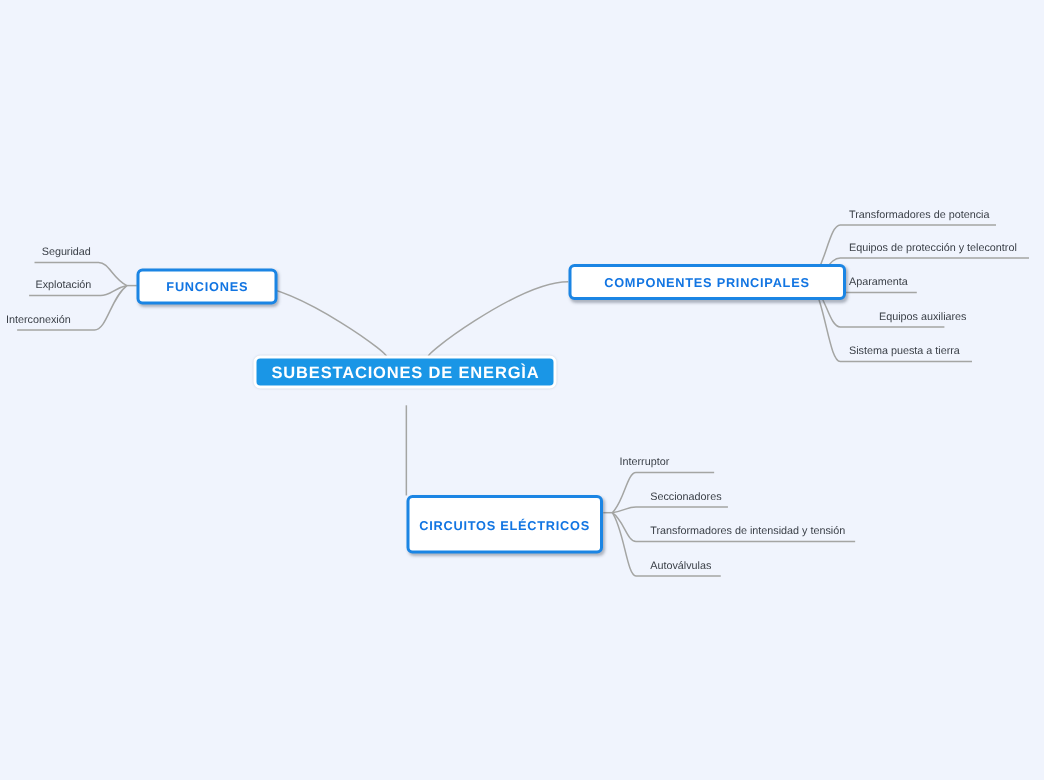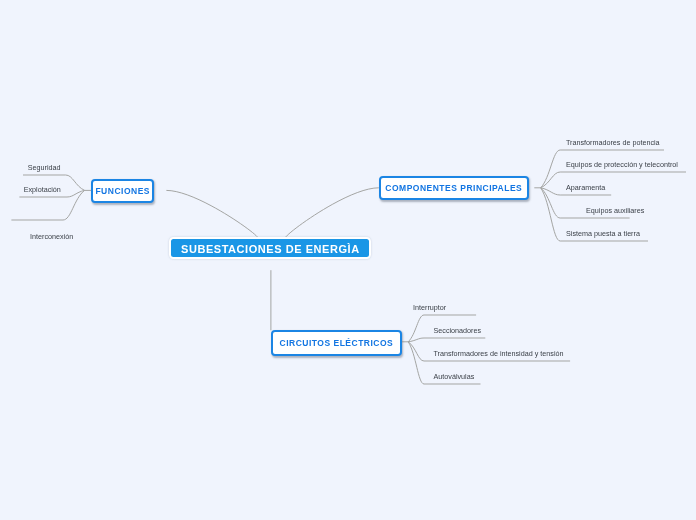--- a/index.html
+++ b/index.html
@@ -51,35 +51,35 @@
       <path d="M 408.2 341.8 C 416.10 340.74, 418.00 338.0, 424.0 338.0 L 485.3 338.0"></path>
       <path d="M 408.2 341.8 C 416.10 347.18, 418.00 361.0, 424.0 361.0 L 570.1 361.0"></path>
       <path d="M 408.2 341.8 C 416.10 353.62, 418.00 384.0, 424.0 384.0 L 480.5 384.0"></path>
     </g>
   </svg>
 
   <div class="node" id="root-node" style="left:169.2px;top:237px;width:202.3px;height:22px;">
     <span>SUBESTACIONES DE ENERGÌA</span>
   </div>
 
-  <div class="node branch-node" style="left:91.2px;top:178.8px;width:63px;height:24.6px;text-align:center;">
+  <div class="node branch-node" style="left:91.2px;top:178.8px;width:94px;height:24.6px;text-align:center;">
     <span>FUNCIONES</span>
   </div>
 
-  <div class="node branch-node" style="left:378.8px;top:175.6px;width:150px;height:24.6px;">
+  <div class="node branch-node" style="left:378.8px;top:175.6px;width:185px;height:24.6px;">
     <span>COMPONENTES PRINCIPALES</span>
   </div>
 
-  <div class="node branch-node" style="left:270.6px;top:330.3px;width:131.6px;height:26px;">
+  <div class="node branch-node" style="left:270.6px;top:330.3px;width:131.6px;height:39px;">
     <span>CIRCUITOS ELÉCTRICOS</span>
   </div>
 
   <div class="leaf-label" style="left:27.8px;top:164.4px;">Seguridad</div>
   <div class="leaf-label" style="left:23.7px;top:186.4px;">Explotación</div>
-  <div class="leaf-label" style="left:30px;top:209.4px;margin-top:24px;">Interconexión</div>
+  <div class="leaf-label" style="left:4px;top:209.4px;">Interconexión</div>
 
   <div class="leaf-label" style="left:566px;top:139.4px;">Transformadores de potencia</div>
   <div class="leaf-label" style="left:566px;top:161.4px;">Equipos de protección y telecontrol</div>
   <div class="leaf-label" style="left:566px;top:184.4px;">Aparamenta</div>
   <div class="leaf-label" style="left:566px;top:207.4px;margin-left:20px;">Equipos auxiliares</div>
   <div class="leaf-label" style="left:566px;top:230.4px;text-align:right;">Sistema puesta a tierra</div>
 
   <div class="leaf-label" style="left:413px;top:304.4px;">Interruptor</div>
   <div class="leaf-label" style="left:433.5px;top:327.4px;">Seccionadores</div>
   <div class="leaf-label" style="left:433.5px;top:350.4px;">Transformadores de intensidad y tensión</div>

